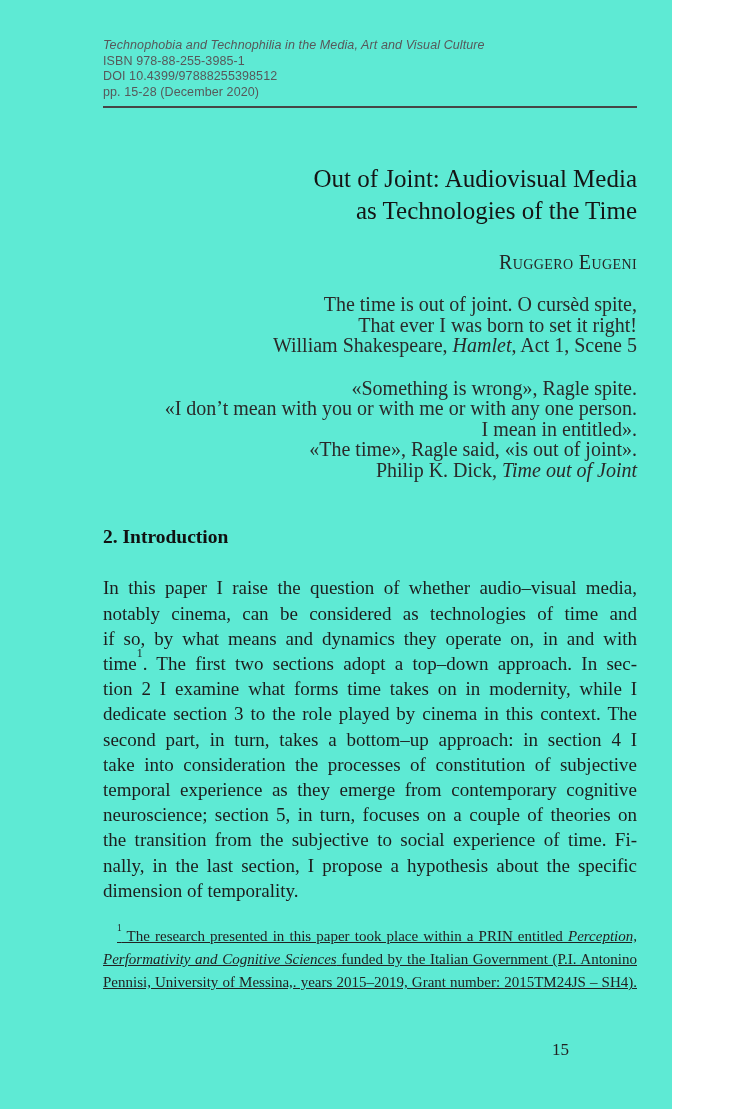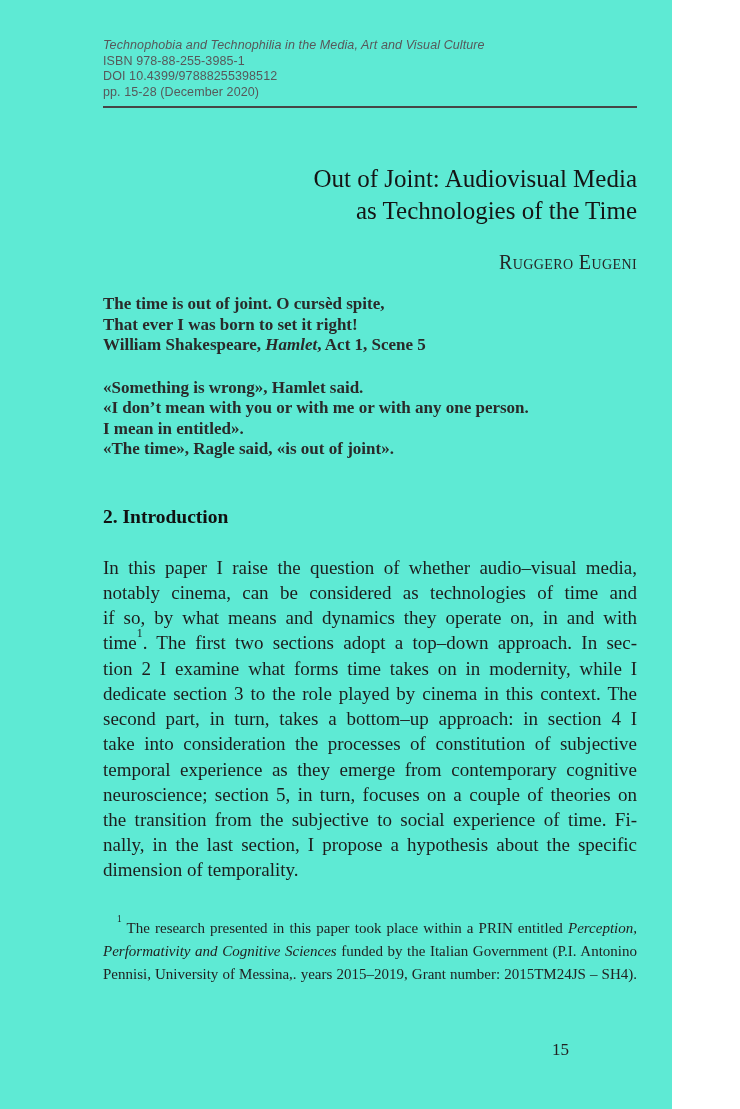--- a/index.html
+++ b/index.html
@@ -41,48 +41,48 @@
   .author {
     margin-top: 25px;
     text-align: right;
     font-variant: small-caps;
     font-size: 20px;
     line-height: 21px;
     letter-spacing: 0.4px;
     color: #262626;
   }
   .epigraph {
-    text-align: left;
-    font-size: 17px;
+    text-align: right;
+    font-size: 20px;
     line-height: 20.5px;
     color: #2a2a2a;
-    font-weight: bold;
   }
   .ep-1 { margin-top: 21px; }
   .ep-2 { margin-top: 22px; }
   .section-heading {
     margin-top: 45px;
     font-size: 19.5px;
     line-height: 24px;
     font-weight: 700;
     color: #111111;
   }
   .body-par {
     margin-top: 26px;
     font-size: 19px;
     line-height: 25.2px;
     color: #1d1d1d;
   }
   .jl { text-align: justify; text-align-last: justify; }
   .jl-last { text-align: left; text-align-last: left; }
   .footnote {
-    margin-top: 34px;
+    margin-top: 22px;
     font-size: 15px;
     line-height: 23px;
     color: #222222;
+    text-decoration: underline;
   }
   .footnote div:first-child { text-indent: 14px; }
   sup.s {
     font-size: 0.62em;
     line-height: 0;
     position: relative;
     top: -0.45em;
   }
   .folio {
     position: absolute;
@@ -114,24 +114,25 @@
 
     <div class="author">Ruggero Eugeni</div>
 
     <div class="epigraph ep-1">
         <div>The time is out of joint. O cursèd spite,</div>
         <div>That ever I was born to set it right!</div>
         <div>William Shakespeare, <span style="font-style: italic;">Hamlet</span>, Act 1, Scene 5</div>
       </div>
 
     <div class="epigraph ep-2">
-        <div>«Something is wrong», Hamlet said.</div>
+        <div>«Something is wrong», Ragle spite.</div>
         <div>«I don’t mean with you or with me or with any one person.</div>
         <div>I mean in entitled».</div>
         <div>«The time», Ragle said, «is out of joint».</div>
+        <div>Philip K. Dick, <span style="font-style: italic;">Time out of Joint</span></div>
       </div>
 
     <div class="section-heading">2. Introduction</div>
 
     <div class="body-par">
         <div class="jl">In this paper I raise the question of whether audio–visual media,</div>
         <div class="jl">notably cinema, can be considered as technologies of time and</div>
         <div class="jl">if so, by what means and dynamics they operate on, in and with</div>
         <div class="jl">time<sup class="s">1</sup>. The first two sections adopt a top–down approach. In sec-</div>
         <div class="jl">tion 2 I examine what forms time takes on in modernity, while I</div>

